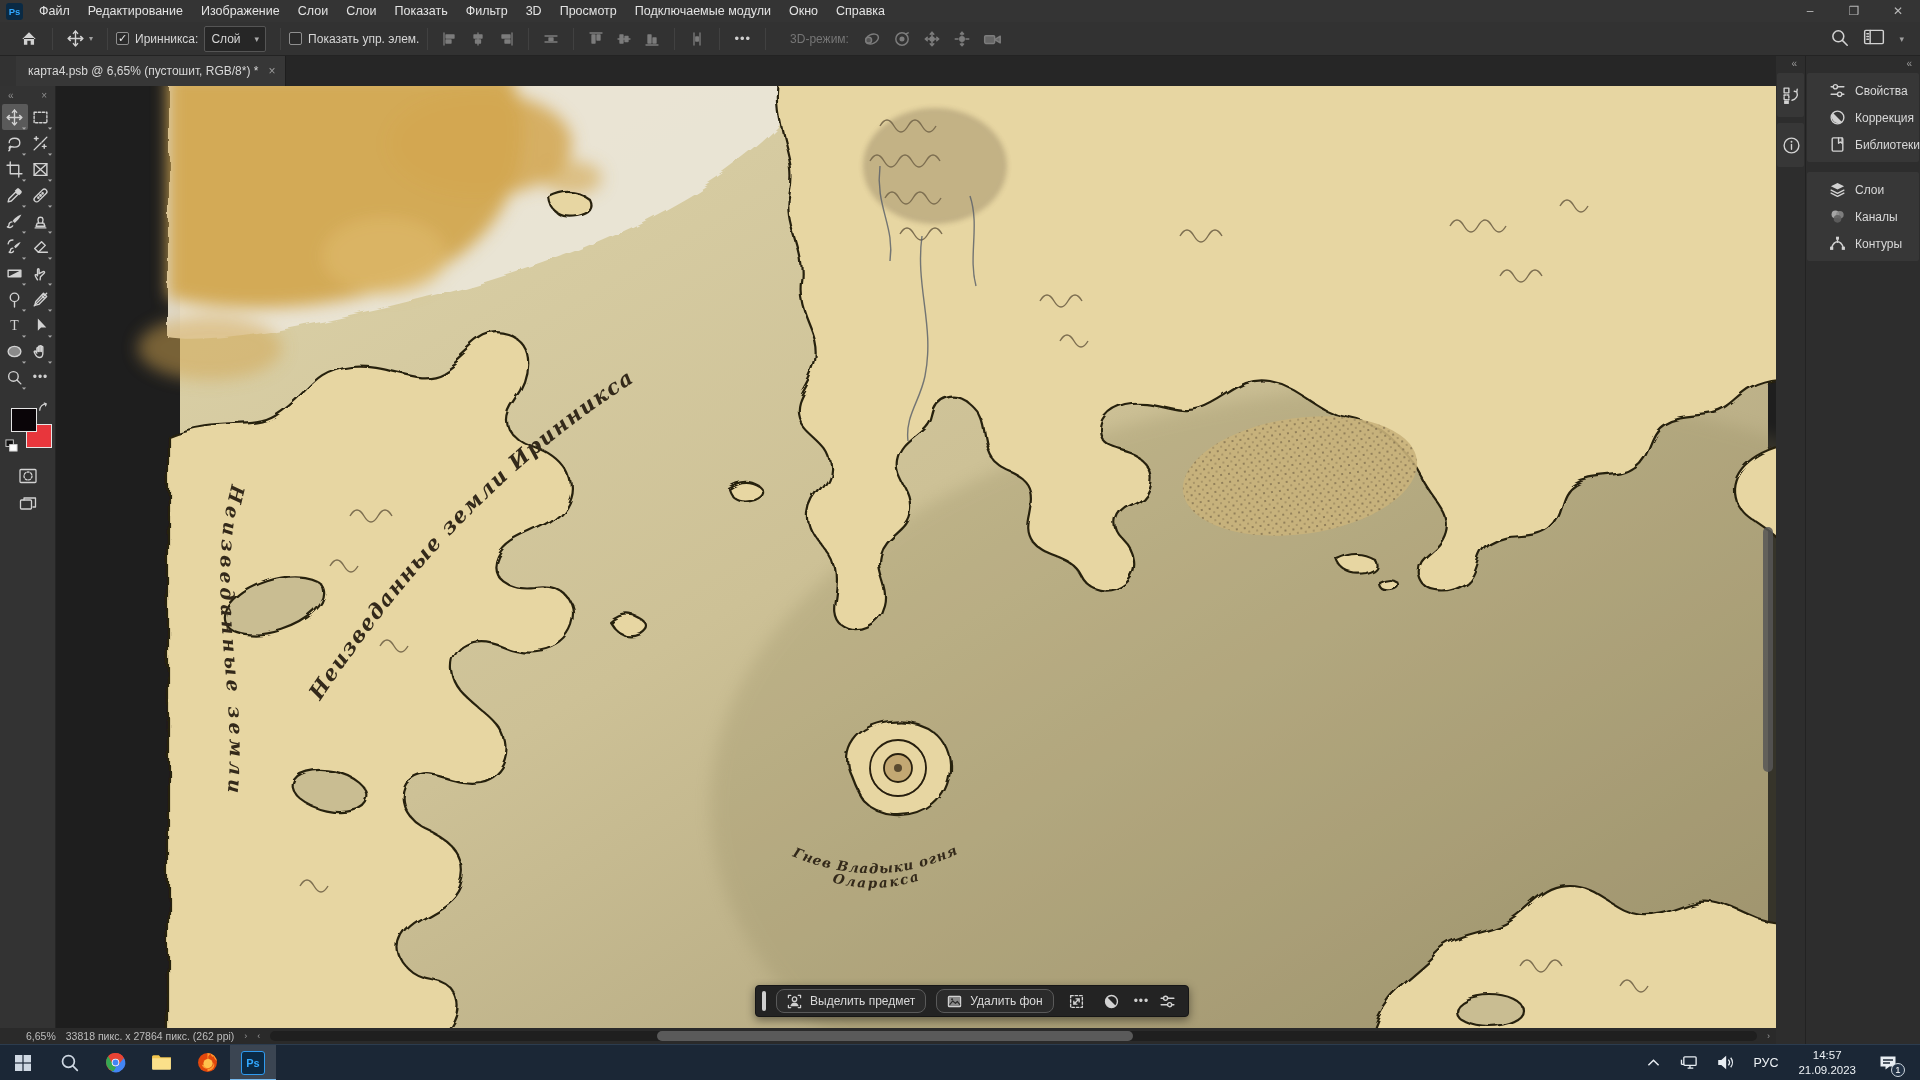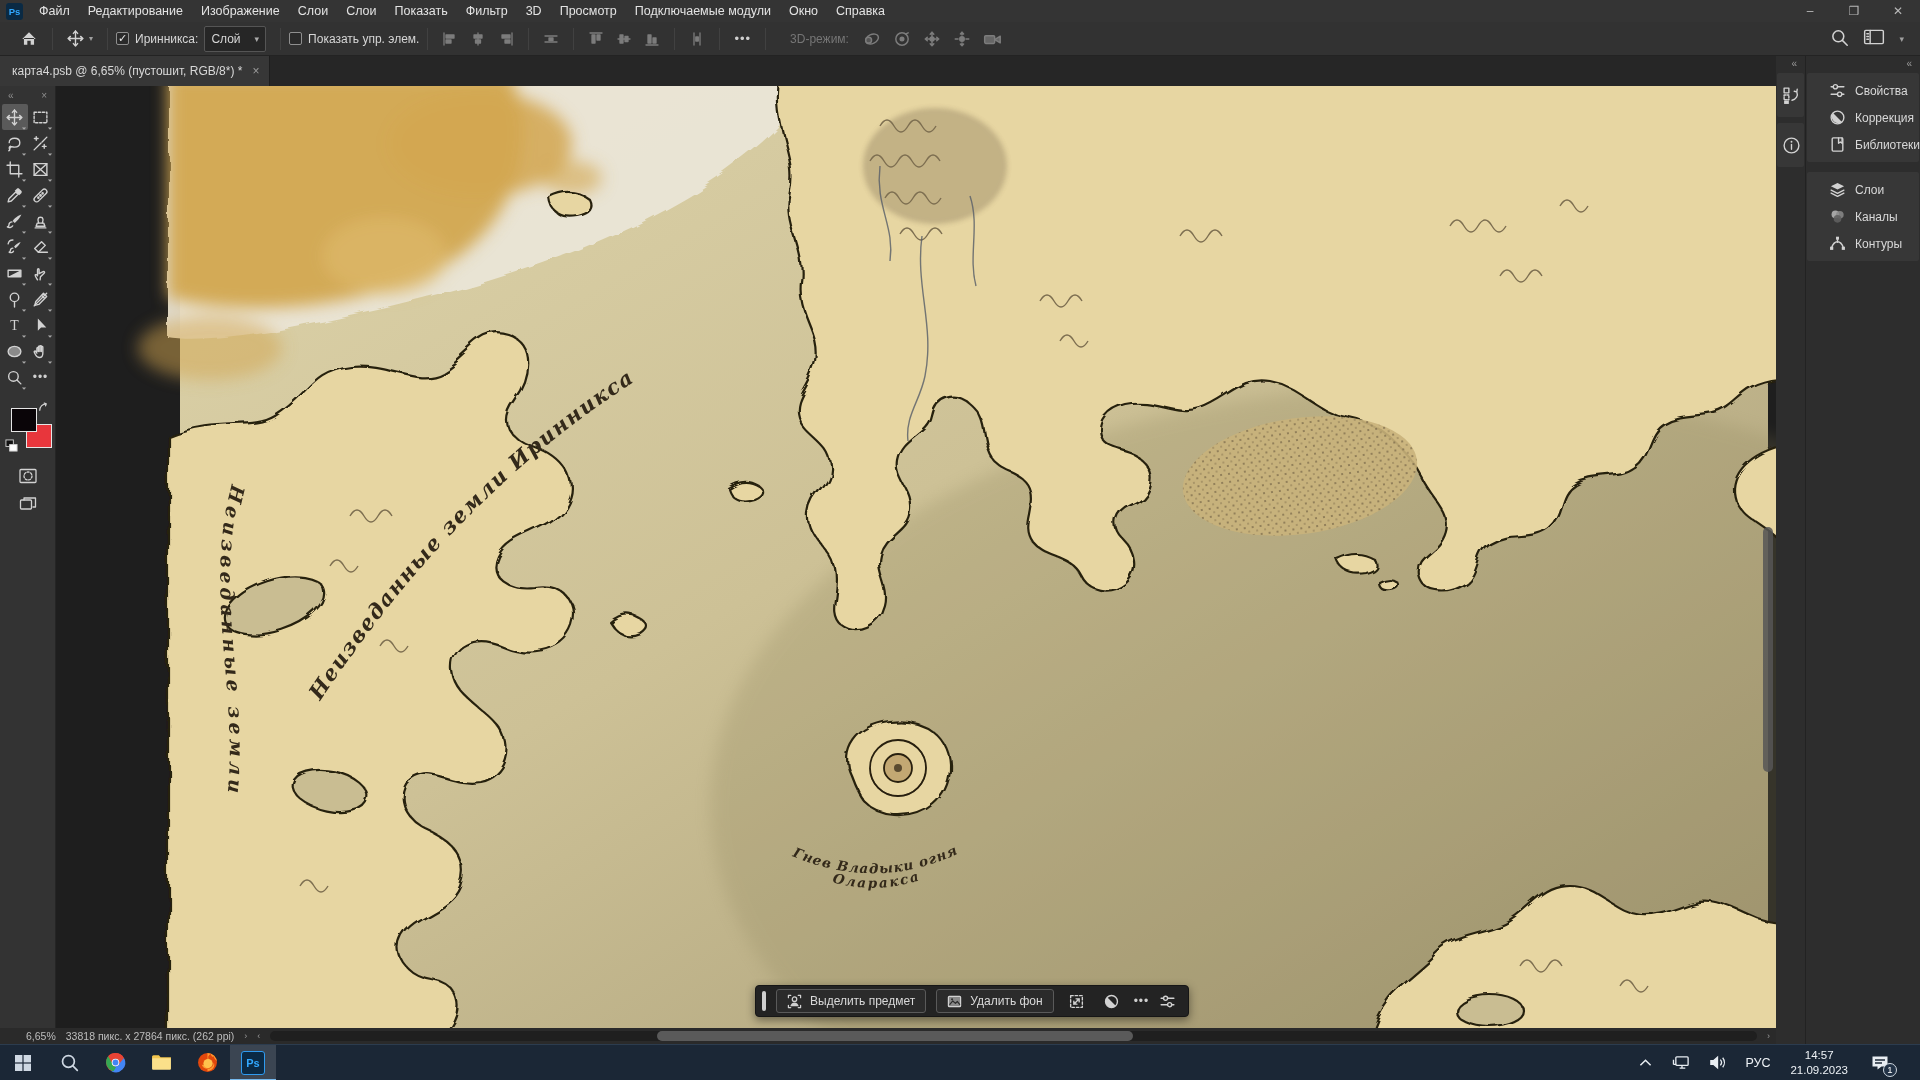--- a/index.html
+++ b/index.html
@@ -24,21 +24,21 @@
   .chk { width:13px; height:13px; border:1px solid #8f8f8f; border-radius:2px; margin-right:6px;
          display:inline-flex; align-items:center; justify-content:center; font-size:11px; color:#e8e8e8; background:#2a2a2a; }
   .ob-group { display:flex; align-items:center; }
   .dropdown { background:#262626; border:1px solid #555; border-radius:2px; height:22px; padding:12px 6px;
               display:flex; align-items:center; gap:14px; margin:0 6px; }
   .dropdown .chev { font-size:9px; color:#aaa; }
   .dim { color:#767676; }
   #ob-right { margin-left:auto; display:flex; align-items:center; gap:14px; padding-right:16px; }
 
   
-  #tabbar { position:absolute; top:56px; left:0; width:1776px; height:30px; background:#262626; z-index:30;
+  #tabbar { position:absolute; top:56px; left:16px; width:1776px; height:30px; background:#262626; z-index:30;
             display:flex; align-items:flex-end; }
   #doc-tab { height:30px; background:#373737; color:#d8d8d8; font-size:12px; display:flex; align-items:center;
              gap:10px; padding:0 10px 0 12px; border-right:1px solid #1e1e1e; }
   #doc-tab .close { color:#9a9a9a; font-size:12px; }
 
   
   #toolbar { position:absolute; top:86px; left:0; width:56px; height:942px; background:#333333;
              border-right:1px solid #252525; z-index:30; }
   #toolbar-header { height:18px; display:flex; justify-content:space-between; align-items:center;
                     color:#8f8f8f; font-size:10px; padding:0 8px; }
@@ -59,21 +59,21 @@
   
   #canvas { position:absolute; top:86px; left:56px; width:1720px; height:942px; background:#1e1e1e; overflow:hidden; }
   #document { position:absolute; left:124px; top:0; width:1588px; height:942px; }
   #vscroll { position:absolute; right:3px; top:441px; width:10px; height:245px; background:#565656; border-radius:5px; opacity:.85; }
 
   
   #float-bar { position:absolute; left:699px; top:899px; height:32px; background:#232323; border:1px solid #161616;
                border-radius:4px; display:flex; align-items:center; gap:10px; padding:0 12px 0 6px;
                box-shadow:0 3px 10px rgba(0,0,0,.45); color:#d9d9d9; font-size:12px; }
   #float-handle { width:4px; height:20px; background:#cfcfcf; border-radius:2px; }
-  .fb-btn { display:flex; align-items:center; gap:8px; border:1px solid #5a5a5a; border-radius:3px;
+  .fb-btn { display:flex; align-items:center; gap:8px; border:1px solid #5a5a5a; border-radius:8px;
             height:24px; padding:0 10px; background:#2b2b2b; }
   .fb-icon { display:flex; align-items:center; }
 
   
   #dock { position:absolute; top:56px; right:0; width:144px; height:988px; background:#282828; z-index:30; display:flex; }
   #dock-narrow { width:30px; background:#2d2d2d; border-right:1px solid #222; }
   #dock-wide { width:114px; background:#2d2d2d; }
   .dock-collapse { height:16px; color:#9a9a9a; font-size:10px; text-align:right; padding:2px 8px 0 0; }
   .dock-btn { height:24px; display:flex; align-items:center; justify-content:center; margin:6px 2px; }
   .dock-group { background:#373737; border-radius:2px; margin:1px 1px 10px 1px; padding:4px 12px; }
@@ -88,21 +88,21 @@
   #hscroll-track { flex:1; height:10px; background:#1f1f1f; border-radius:5px; position:relative; }
   #hscroll-thumb { position:absolute; left:26%; width:32%; top:0; height:10px; background:#5a5a5a; border-radius:5px; }
 
   
   #taskbar { position:absolute; left:0; top:1044px; width:1920px; height:36px; background:#1b2736;
              border-top:1px solid #2c3c4e; display:flex; align-items:center; z-index:50; color:#eef2f6; }
   .tb-item { width:46px; height:36px; display:flex; align-items:center; justify-content:center; }
   .tb-item.active { background:rgba(255,255,255,.14); box-shadow:inset 0 -2px 0 #76b9ed; }
   #ps-task { width:24px; height:24px; background:#0b2a45; border:1.5px solid #2f9bf0; border-radius:3px;
              color:#31a8ff; font-weight:bold; font-size:11px; display:flex; align-items:center; justify-content:center; }
-  #tray { margin-left:auto; display:flex; align-items:center; gap:4px; padding-right:20px; }
+  #tray { margin-left:auto; display:flex; align-items:center; gap:4px; padding-right:12px; }
   .tray-ic { width:32px; height:36px; display:flex; align-items:center; justify-content:center; }
   #lang { font-size:12.5px; padding:0 8px; }
   #clock { text-align:center; font-size:11.5px; line-height:1.25; padding:0 8px; }
   #notif { position:relative; width:40px; height:36px; display:flex; align-items:center; justify-content:center; }
   #notif-badge { position:absolute; right:3px; bottom:4px; width:14px; height:14px; border-radius:50%;
                  background:#223246; border:1px solid #cfd8e0; font-size:9.5px; display:flex; align-items:center;
                  justify-content:center; color:#fff; }
 
   svg { overflow:visible; }
   .ico { stroke:#d2d2d2; fill:none; stroke-width:1.3; stroke-linecap:round; stroke-linejoin:round; }

